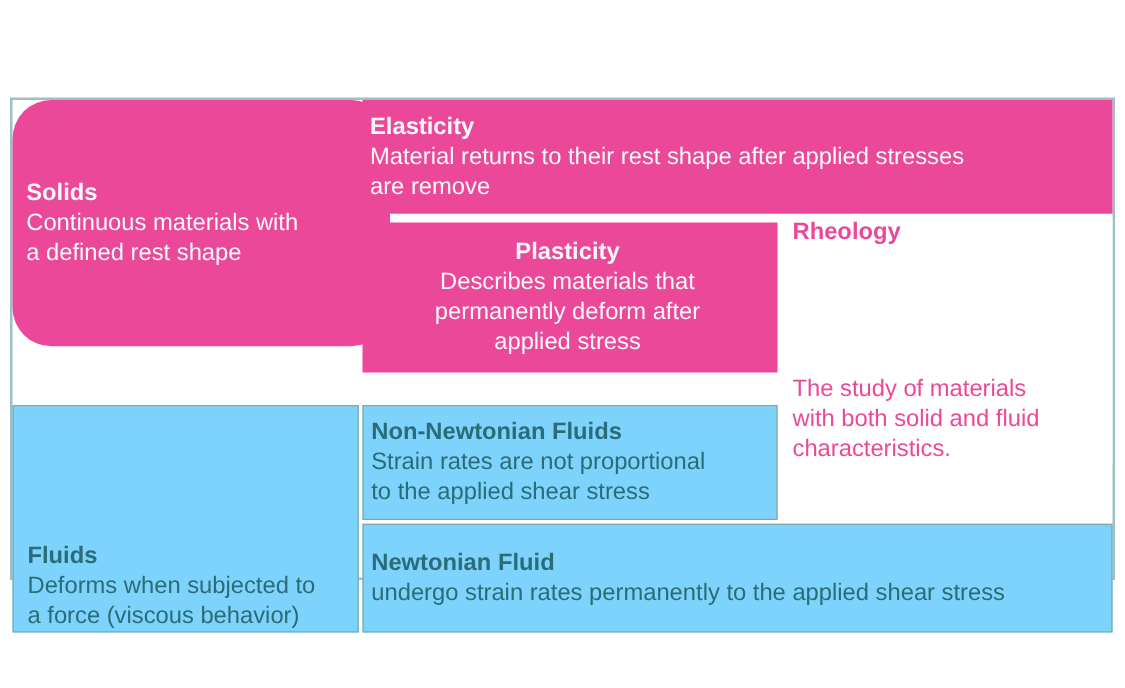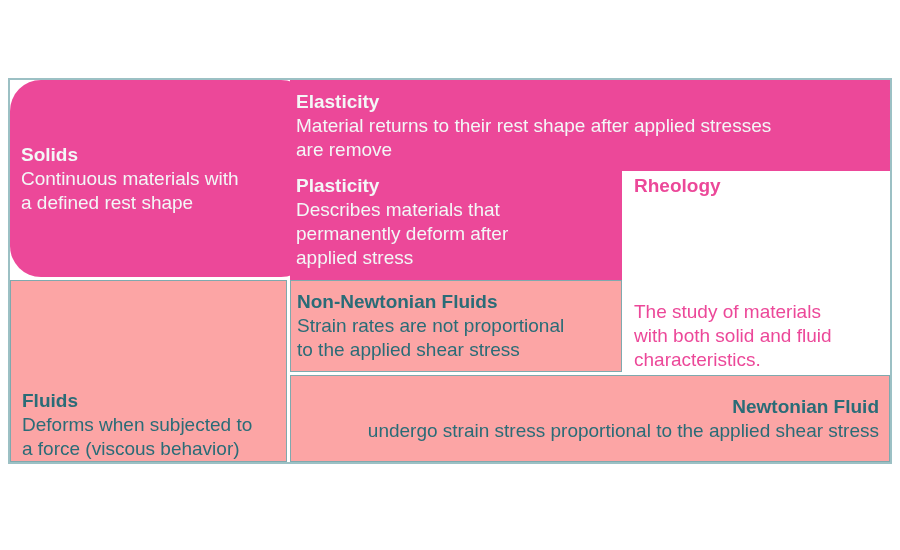--- a/index.html
+++ b/index.html
@@ -9,32 +9,32 @@
   }
   .tbl{
     position:absolute;left:8px;top:78px;width:884px;height:386px;
     border:2px solid #9cc0c4;background:#ffffff;box-sizing:border-box;
   }
   .cell{
     position:absolute;display:flex;flex-direction:column;justify-content:center;
     box-sizing:border-box;padding:0 10px;
   }
   .dark{background:#ec4899;color:#f3f7f7;}
-  .light{background:#fca5a5;color:#2a6c77;border:1px solid #7fa9ae;}
+  .light{background:#7dd3fc;color:#2a6c77;border:1px solid #7fa9ae;margin-top:44px;}
   .whitecell{background:#ffffff;color:#ec4899;justify-content:space-between;}
   .head{font-size:19px;font-weight:bold;line-height:24px;}
   .desc{font-size:19px;line-height:24px;white-space:pre-line;}
   
   .c-solids    {left:0;   top:0;   width:302px;height:197px;padding-left:11px;border-radius:31px;}
   .c-elastic   {left:280px;top:0;  width:600px;height:91px; padding-left:6px;}
-  .c-plastic   {left:280px;top:82px;width:332px;height:120px;padding-left:6px;}
+  .c-plastic   {left:280px;top:98px;width:332px;height:120px;padding-left:6px;text-align:center;}
   .c-rheology  {left:615px;top:94px;width:265px;height:198px;padding-left:9px;}
   .c-fluids    {left:0;   top:200px;width:277px;height:182px;padding-left:11px;justify-content:flex-end;}
   .c-nonnewt   {left:280px;top:200px;width:332px;height:92px;padding-left:6px;}
-  .c-newtonian {left:280px;top:295px;width:600px;height:87px;padding-left:6px;text-align:right;}
+  .c-newtonian {left:280px;top:295px;width:600px;height:87px;padding-left:6px;}
 </style>
 </head>
 <body>
 
 <div class="stage">
   <div class="tbl">
 
     <div class="cell dark c-solids">
       <div class="head">Solids</div>
       <div class="desc">Continuous materials with
@@ -68,17 +68,17 @@
     </div>
 
     <div class="cell light c-nonnewt">
       <div class="head">Non-Newtonian Fluids</div>
       <div class="desc">Strain rates are not proportional
 to the applied shear stress</div>
     </div>
 
     <div class="cell light c-newtonian">
       <div class="head">Newtonian Fluid</div>
-      <div class="desc">undergo strain stress proportional to the applied shear stress</div>
+      <div class="desc">undergo strain rates permanently to the applied shear stress</div>
     </div>
 
   </div>
 </div>
 
 </body></html>

